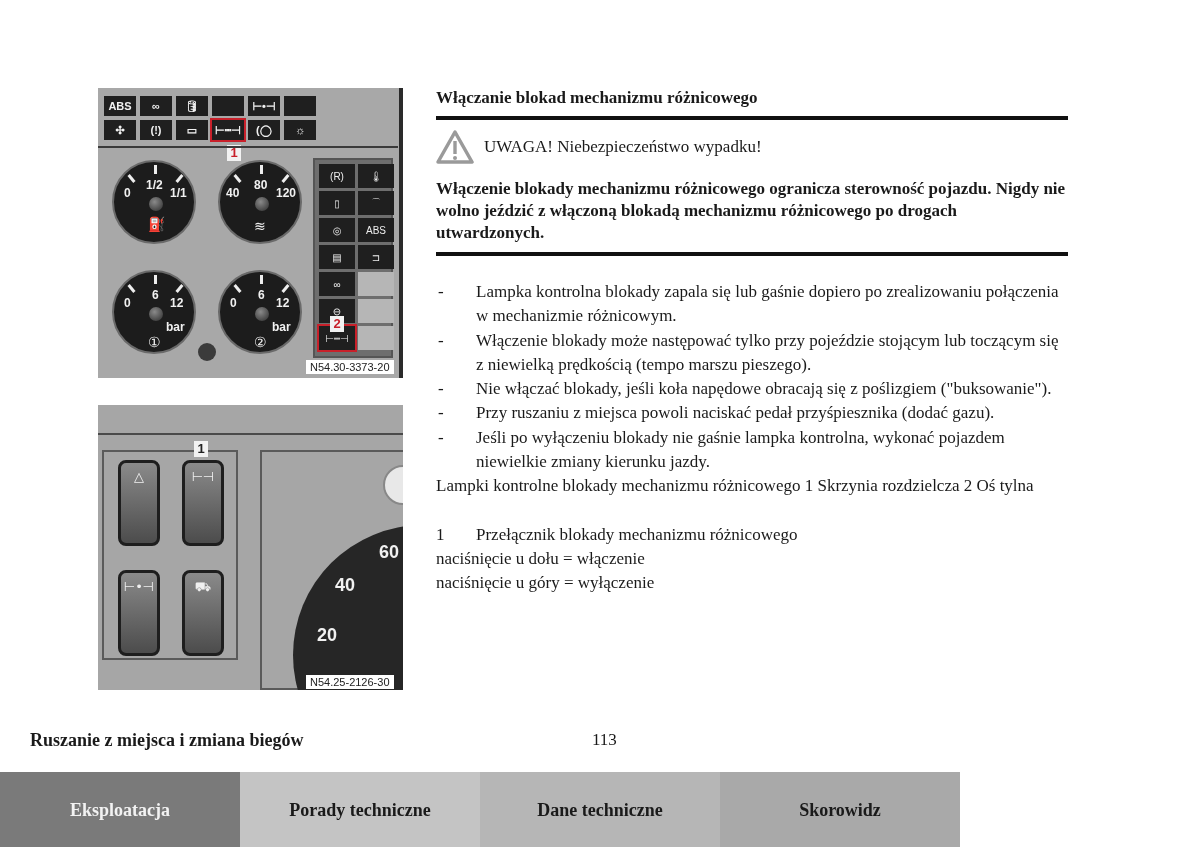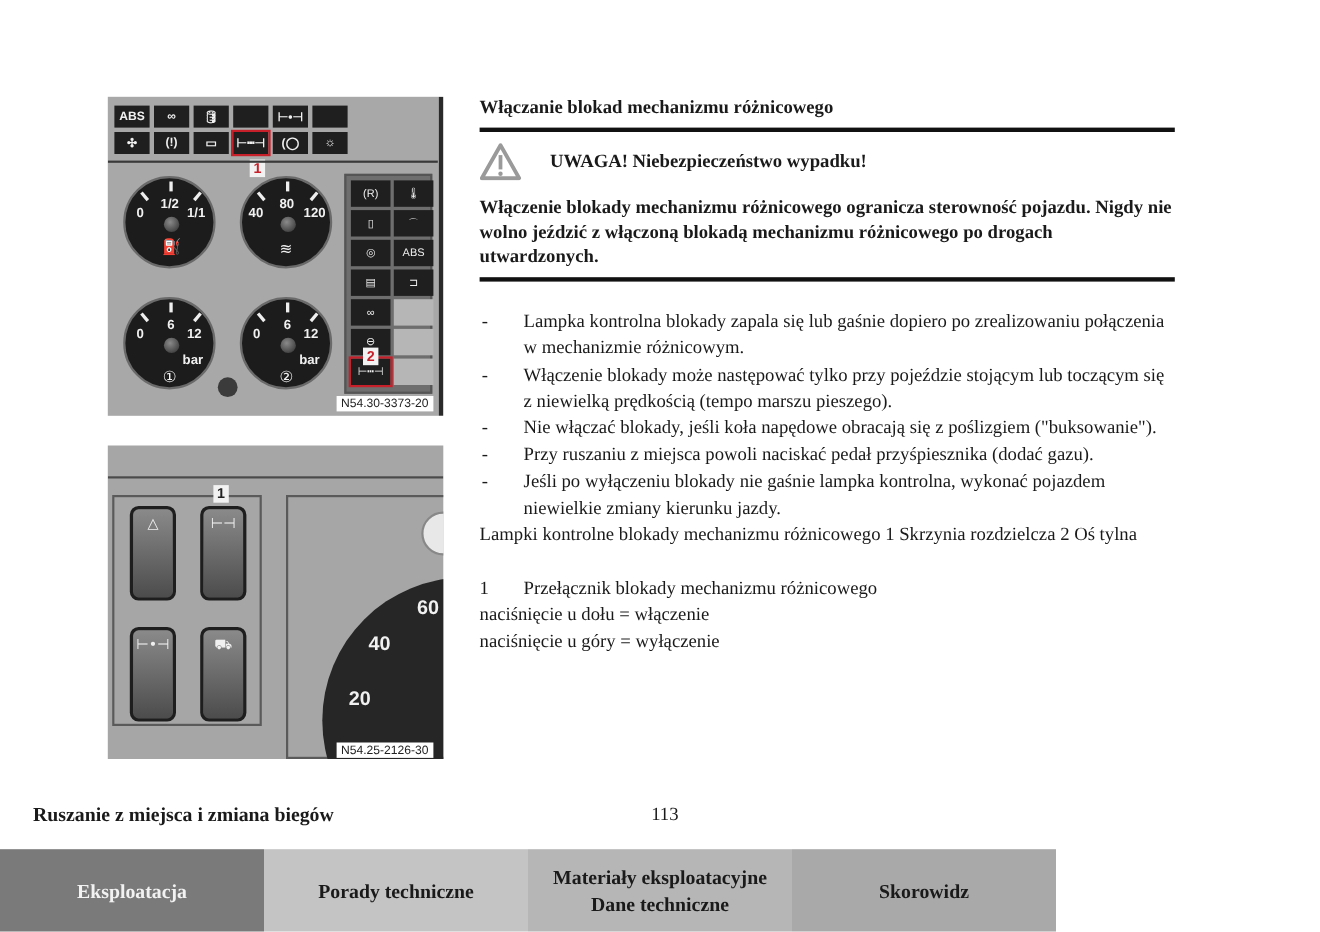--- a/index.html
+++ b/index.html
@@ -33,21 +33,21 @@
   .switch { position: absolute; width: 42px; height: 86px; border-radius: 8px; background: linear-gradient(#8a8a8a, #4c4c4c); border: 3px solid #1e1e1e; color: #f0f0f0; font-family: "DejaVu Sans", sans-serif; font-size: 13px; text-align: center; padding-top: 6px; }
   .fig2 .dash-panel { position: absolute; left: 162px; top: 45px; width: 150px; height: 240px; border: 2px solid #5a5a5a; }
   .speedo { position: absolute; left: 195px; top: 120px; width: 260px; height: 260px; border-radius: 50%; background: #262626; }
   .speedo .lbl { position: absolute; color: #f1f1f1; font-family: "Liberation Sans", sans-serif; font-weight: bold; font-size: 18px; }
   .knob { position: absolute; left: 285px; top: 60px; width: 40px; height: 40px; border-radius: 50%; background: #e8e8e8; border: 2px solid #888; }
 
   
   .col { position: absolute; left: 436px; top: 86px; width: 632px; }
   .sec-title { font-weight: bold; font-size: 17px; line-height: 24px; }
   .rule { height: 4px; background: #111; margin-top: 6px; }
-  .warn-head { display: flex; align-items: center; gap: 26px; margin-top: 10px; font-weight: bold; font-size: 17px; }
+  .warn-head { display: flex; align-items: center; gap: 10px; margin-top: 10px; font-weight: normal; font-size: 17px; }
   .warn-icon { width: 38px; height: 34px; }
   .warn-body { margin-top: 14px; font-weight: bold; font-size: 17px; line-height: 22px; }
   .rule2 { height: 4px; background: #111; margin-top: 8px; }
   .bullets { margin-top: 24px; list-style: none; font-size: 17px; line-height: 24.3px; }
   .bullets li { display: flex; }
   .bullets .dash { width: 40px; flex: none; padding-left: 2px; }
   .para { font-size: 17px; line-height: 24.3px; }
   .para.gap { margin-top: 24px; }
   .num { display: inline-block; width: 40px; }
 
@@ -216,19 +216,18 @@
 <div class="pageno">113</div>
 
 <div class="tabs">
   <div class="tab active" style="width:240px; background:#7a7a7a;">
     <span>Eksploatacja</span>
   </div>
   <div class="tab" style="width:240px; background:#c4c4c4;">
     <span>Porady techniczne</span>
   </div>
   <div class="tab" style="width:240px; background:#b6b6b6; flex-direction:column;">
-    <span>Materiały eksploatacyjne</span>
     <span>Dane techniczne</span>
   </div>
   <div class="tab" style="width:240px; background:#a9a9a9;">
     <span>Skorowidz</span>
   </div>
 </div>
 
 </body></html>

